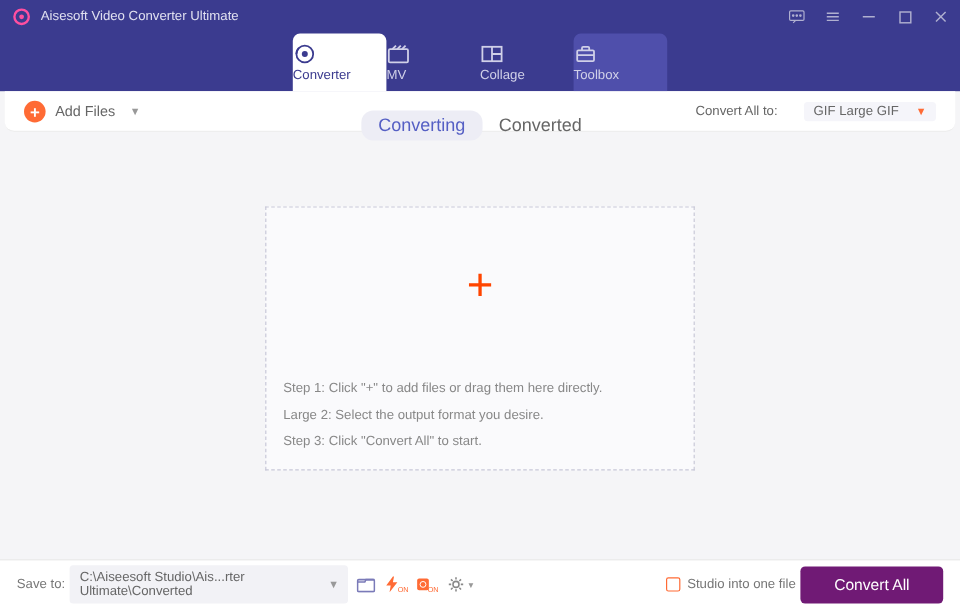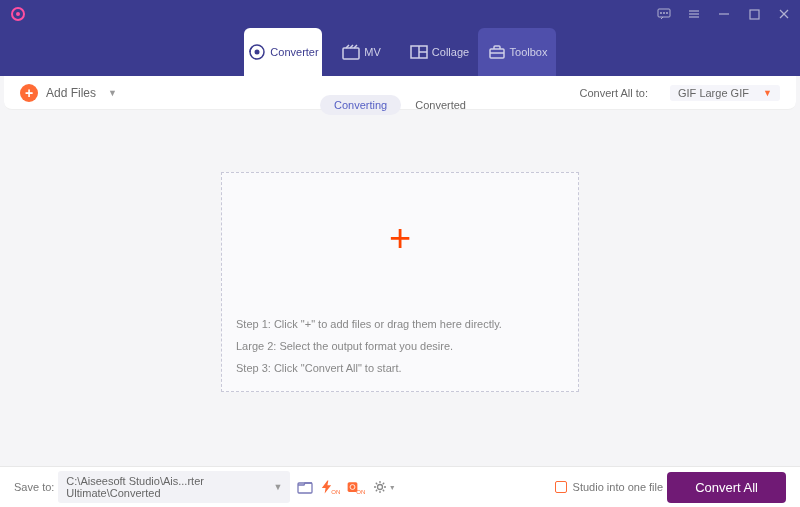--- a/index.html
+++ b/index.html
@@ -7,32 +7,32 @@
 
 .titlebar { height: 76px; background: #3b3b8f; position: relative; }
 .titlebar-row { display: flex; align-items: center; height: 28px; padding: 0 10px; }
 .logo { width: 16px; height: 16px; margin-right: 8px; }
 .app-title { color: #e0e0f0; font-size: 11px; }
 .win-controls { position: absolute; right: 8px; top: 6px; display: flex; gap: 14px; align-items: center; }
 .win-btn { width: 16px; height: 16px; display: flex; align-items: center; justify-content: center; cursor: pointer; }
 .win-btn svg { stroke: #b0b0d0; }
 
 .tabs { display: flex; justify-content: center; gap: 0; position: absolute; bottom: 0; left: 0; right: 0; }
-.tab { width: 78px; height: 48px; display: flex; flex-direction: row; align-items: center; justify-content: center; gap: 3px; cursor: pointer; border-radius: 6px 6px 0 0; color: #d0d0e8; font-size: 11px; }
+.tab { width: 78px; height: 48px; display: flex; flex-direction: column; justify-content: center; gap: 3px; cursor: pointer; border-radius: 6px 6px 0 0; color: #d0d0e8; font-size: 11px; }
 .tab.active { background: #fff; color: #3b3b8f; }
 .tab.highlight { background: #4f4fab; }
 .tab-icon { width: 20px; height: 18px; display: flex; align-items: center; justify-content: center; }
 
 .toolbar { height: 34px; background: #fff; display: flex; align-items: center; padding: 0 16px; border-bottom: 1px solid #eee; border-radius: 0 0 8px 8px; margin: 0 4px; }
 .add-btn { display: flex; align-items: center; gap: 8px; cursor: pointer; color: #666; font-size: 12px; }
 .plus-circle { width: 18px; height: 18px; border-radius: 50%; background: #ff6b35; display: flex; align-items: center; justify-content: center; color: #fff; font-size: 14px; font-weight: bold; line-height: 1; }
 .chev { font-size: 9px; color: #999; margin-left: 4px; }
 
 .seg { display: flex; margin-left: auto; margin-right: auto; position: absolute; left: 50%; transform: translateX(-50%); }
-.seg-btn { padding: 4px 14px; font-size: 11px; color: #666; cursor: pointer; border-radius: 10px; margin-top: 24px; }
+.seg-btn { padding: 4px 14px; font-size: 15px; color: #666; cursor: pointer; border-radius: 10px; margin-top: 24px; }
 .seg-btn.active { background: #ededf5; color: #555fc4; }
 
 .convert-to { margin-left: auto; display: flex; align-items: center; gap: 22px; font-size: 11px; color: #666; }
 .format-sel { display: flex; align-items: center; gap: 6px; padding: 2px 8px; background: #f5f5fa; border-radius: 3px; cursor: pointer; min-width: 110px; justify-content: space-between; }
 .format-sel .chev2 { color: #ff6b35; font-size: 9px; }
 
 .main { height: 356px; display: flex; flex-direction: column; align-items: center; padding-top: 62px; }
 .dropzone { width: 358px; border: 1px dashed #c8c8d8; background: #fafafc; }
 .drop-top { height: 130px; display: flex; align-items: center; justify-content: center; cursor: pointer; }
 .big-plus { font-size: 38px; color: #ff4500; font-weight: 200; }
@@ -54,20 +54,21 @@
 <body>
 
 <div class="titlebar">
   <div class="titlebar-row">
     <span class="logo">
       <svg viewBox="0 0 16 16">
           <circle cx="8" cy="8" r="6" fill="none" stroke="#ff4fa0" stroke-width="2"></circle>
           <circle cx="8" cy="8" r="2" fill="#ff4fa0"></circle>
         </svg>
     </span>
+    <span class="app-title">Aisesoft Video Converter Ultimate</span>
     <div class="win-controls">
       <span class="win-btn">
           <svg width="14" height="14" viewBox="0 0 14 14" fill="none">
             <rect x="1" y="2" width="12" height="8" rx="1" stroke-width="1"></rect>
             <path d="M4 12l2-2" stroke-width="1"></path>
             <circle cx="4" cy="6" r="0.6" fill="#b0b0d0"></circle>
             <circle cx="7" cy="6" r="0.6" fill="#b0b0d0"></circle>
             <circle cx="10" cy="6" r="0.6" fill="#b0b0d0"></circle>
           </svg>
         </span>

